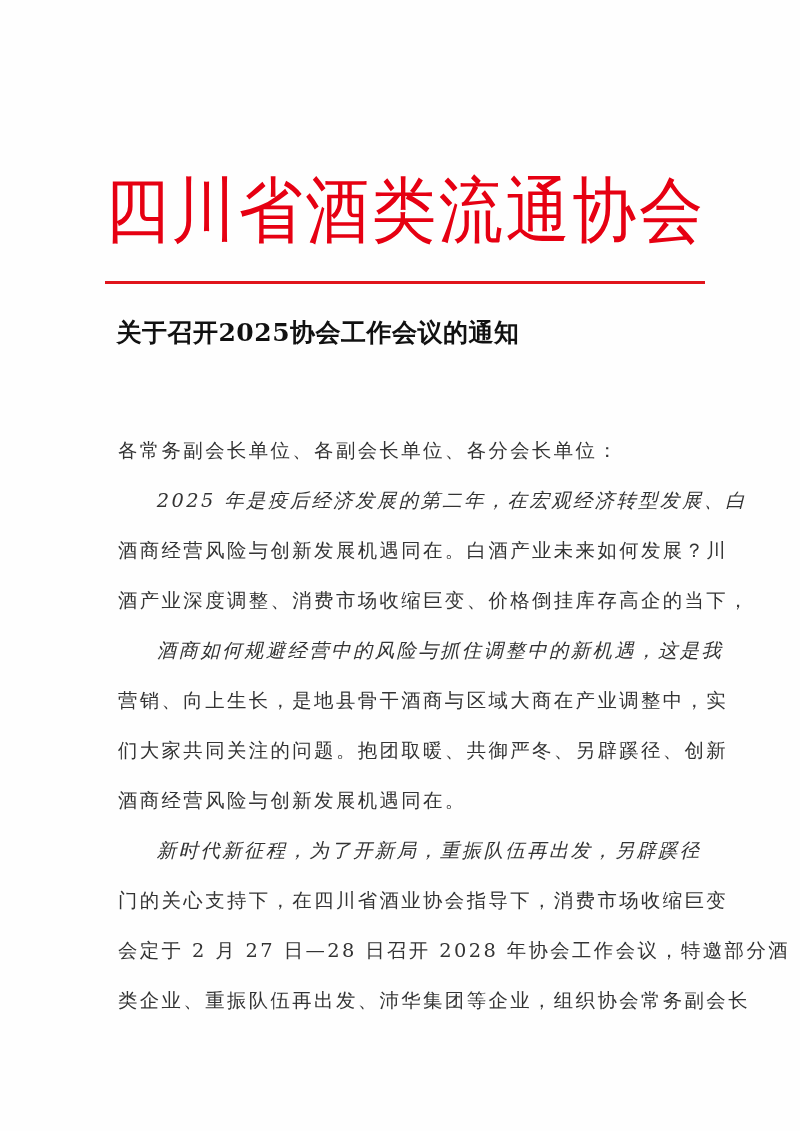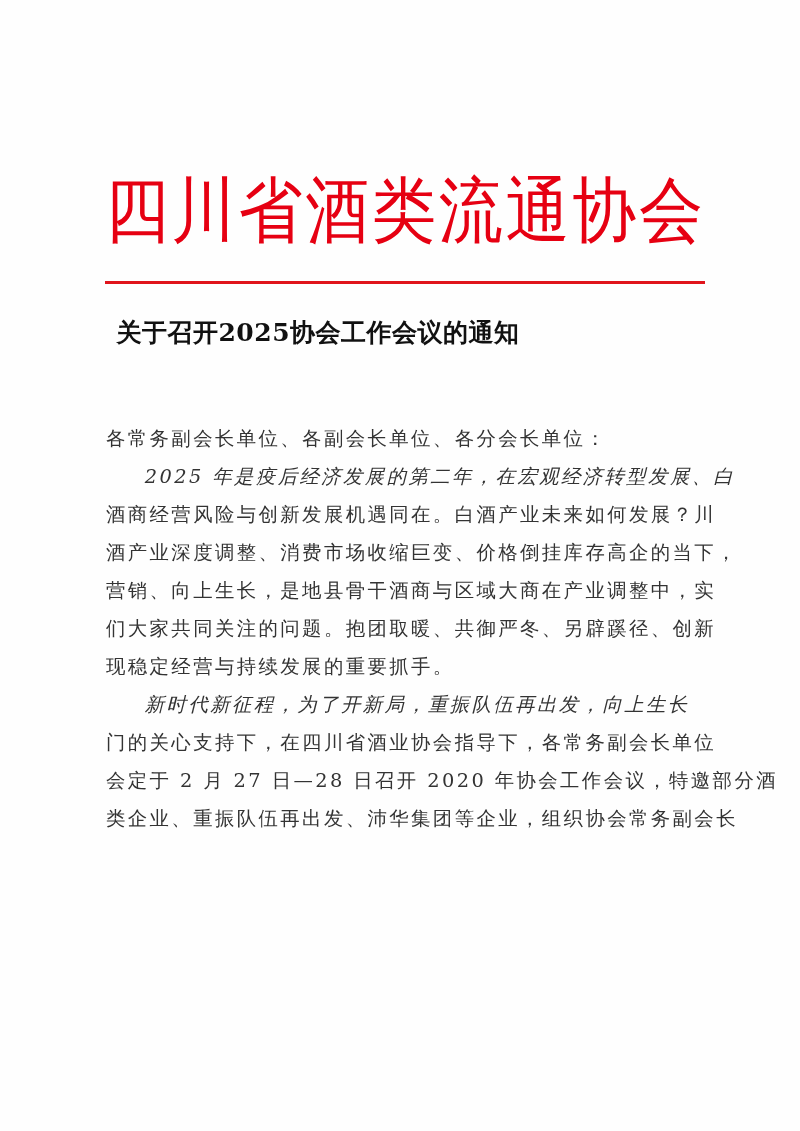--- a/index.html
+++ b/index.html
@@ -67,21 +67,21 @@
       top: 420px;
       width: 592px;
       font-family: "DejaVu Serif", "Liberation Serif", serif;
       font-size: 19.4px;
       line-height: 38px;
       color: #333333;
       letter-spacing: 2.4px;
       text-align: justify;
     }
     .body-text p {
-      margin: 0;
+      margin: 12px;
       padding: 0;
     }
     .body-text p.indent {
       text-indent: 2em;
       font-style: italic;
     }
     .body-text p.line {
       white-space: nowrap;
     }
   </style>
@@ -106,23 +106,24 @@
 
   <div class="doc-title">关于召开2025协会工作会议的通知</div>
 
   <div class="body-text">
     <p class="line">各常务副会长单位、各副会长单位、各分会长单位：</p>
 
     <p class="line indent">2025 年是疫后经济发展的第二年，在宏观经济转型发展、白</p>
     <p class="line">酒商经营风险与创新发展机遇同在。白酒产业未来如何发展？川</p>
     <p class="line">酒产业深度调整、消费市场收缩巨变、价格倒挂库存高企的当下，</p>
 
+    <p class="line indent">酒商如何规避经营中的风险与抓住调整中的新机遇，这是我</p>
     <p class="line">营销、向上生长，是地县骨干酒商与区域大商在产业调整中，实</p>
     <p class="line">们大家共同关注的问题。抱团取暖、共御严冬、另辟蹊径、创新</p>
-    <p class="line">现稳定经营与持续发展的重要抓手。</p>
+    <p class="line">酒商经营风险与创新发展机遇同在。</p>
 
-    <p class="line indent">新时代新征程，为了开新局，重振队伍再出发，向上生长</p>
-    <p class="line">门的关心支持下，在四川省酒业协会指导下，各常务副会长单位</p>
-    <p class="line">会定于 2 月 27 日—28 日召开 2020 年协会工作会议，特邀部分酒</p>
+    <p class="line indent">新时代新征程，为了开新局，重振队伍再出发，另辟蹊径</p>
+    <p class="line">门的关心支持下，在四川省酒业协会指导下，消费市场收缩巨变</p>
+    <p class="line">会定于 2 月 27 日—28 日召开 2028 年协会工作会议，特邀部分酒</p>
     <p class="line">类企业、重振队伍再出发、沛华集团等企业，组织协会常务副会长</p>
   </div>
 
 </div>
 
 </body></html>

